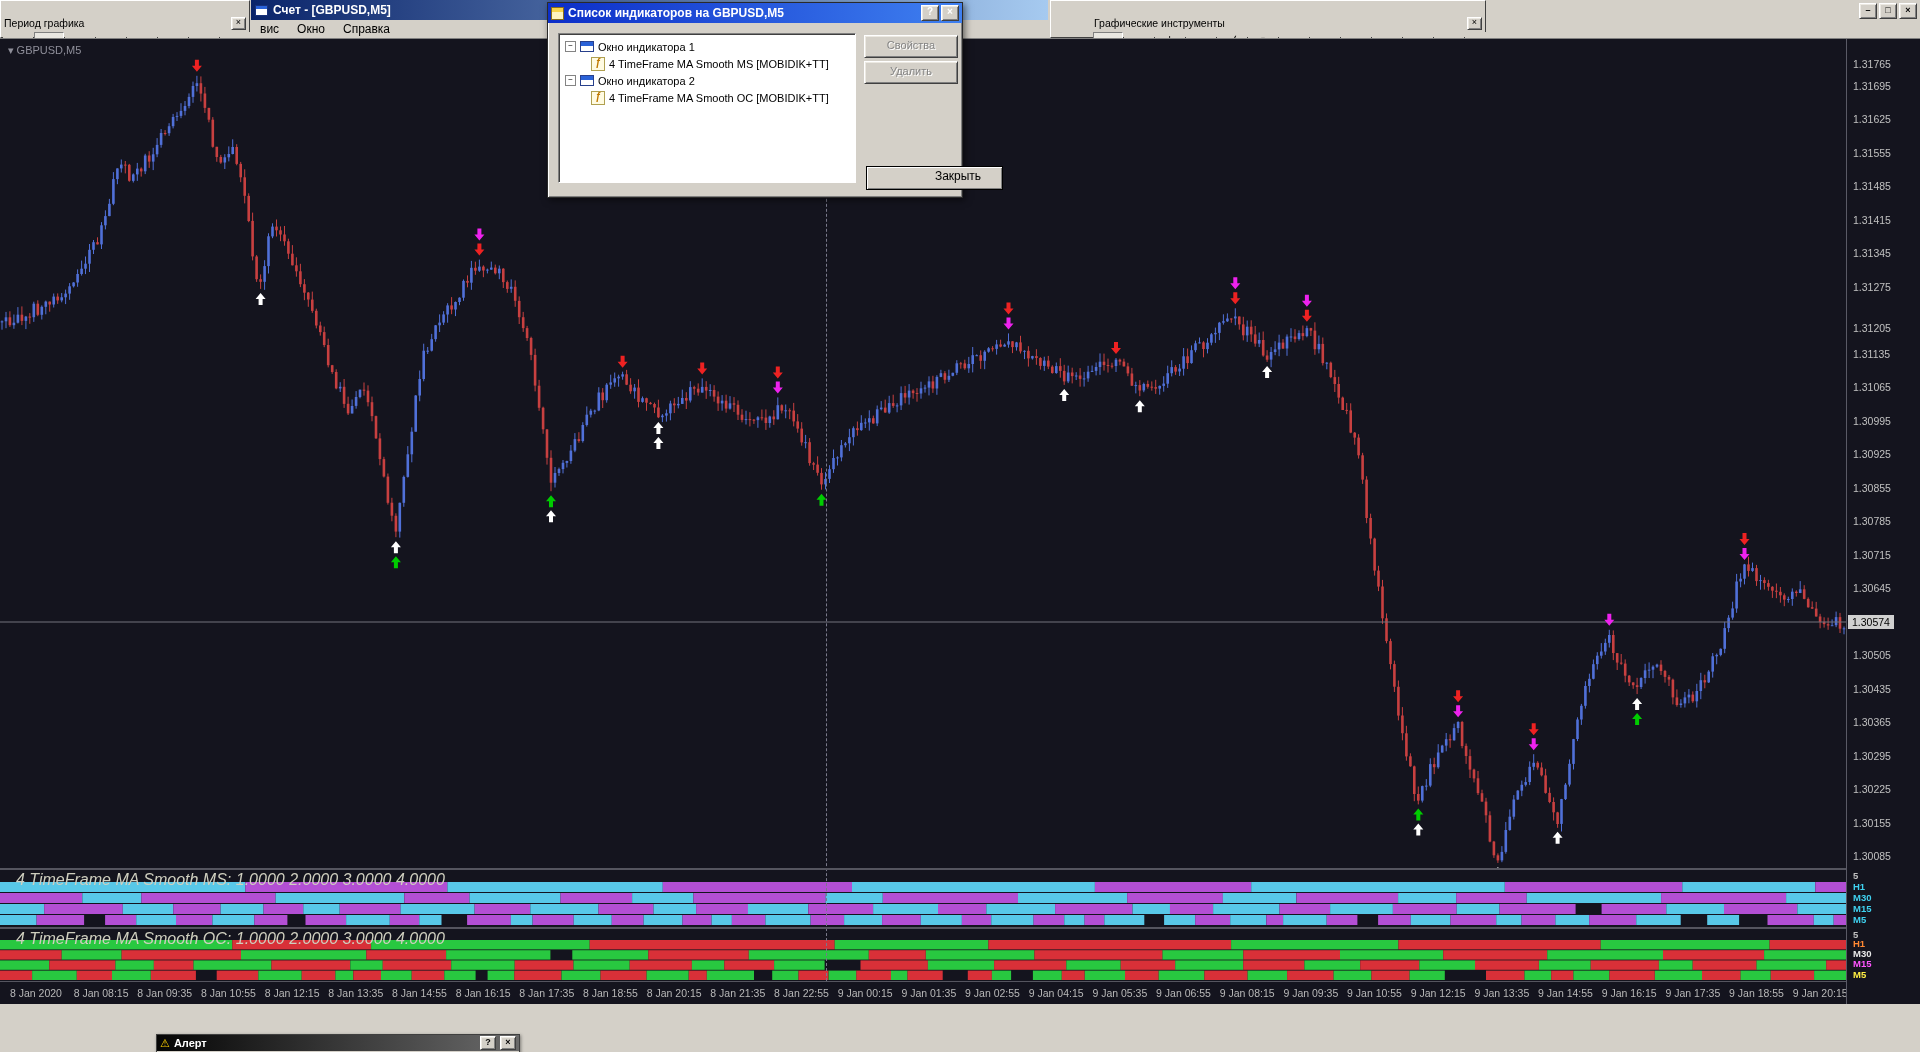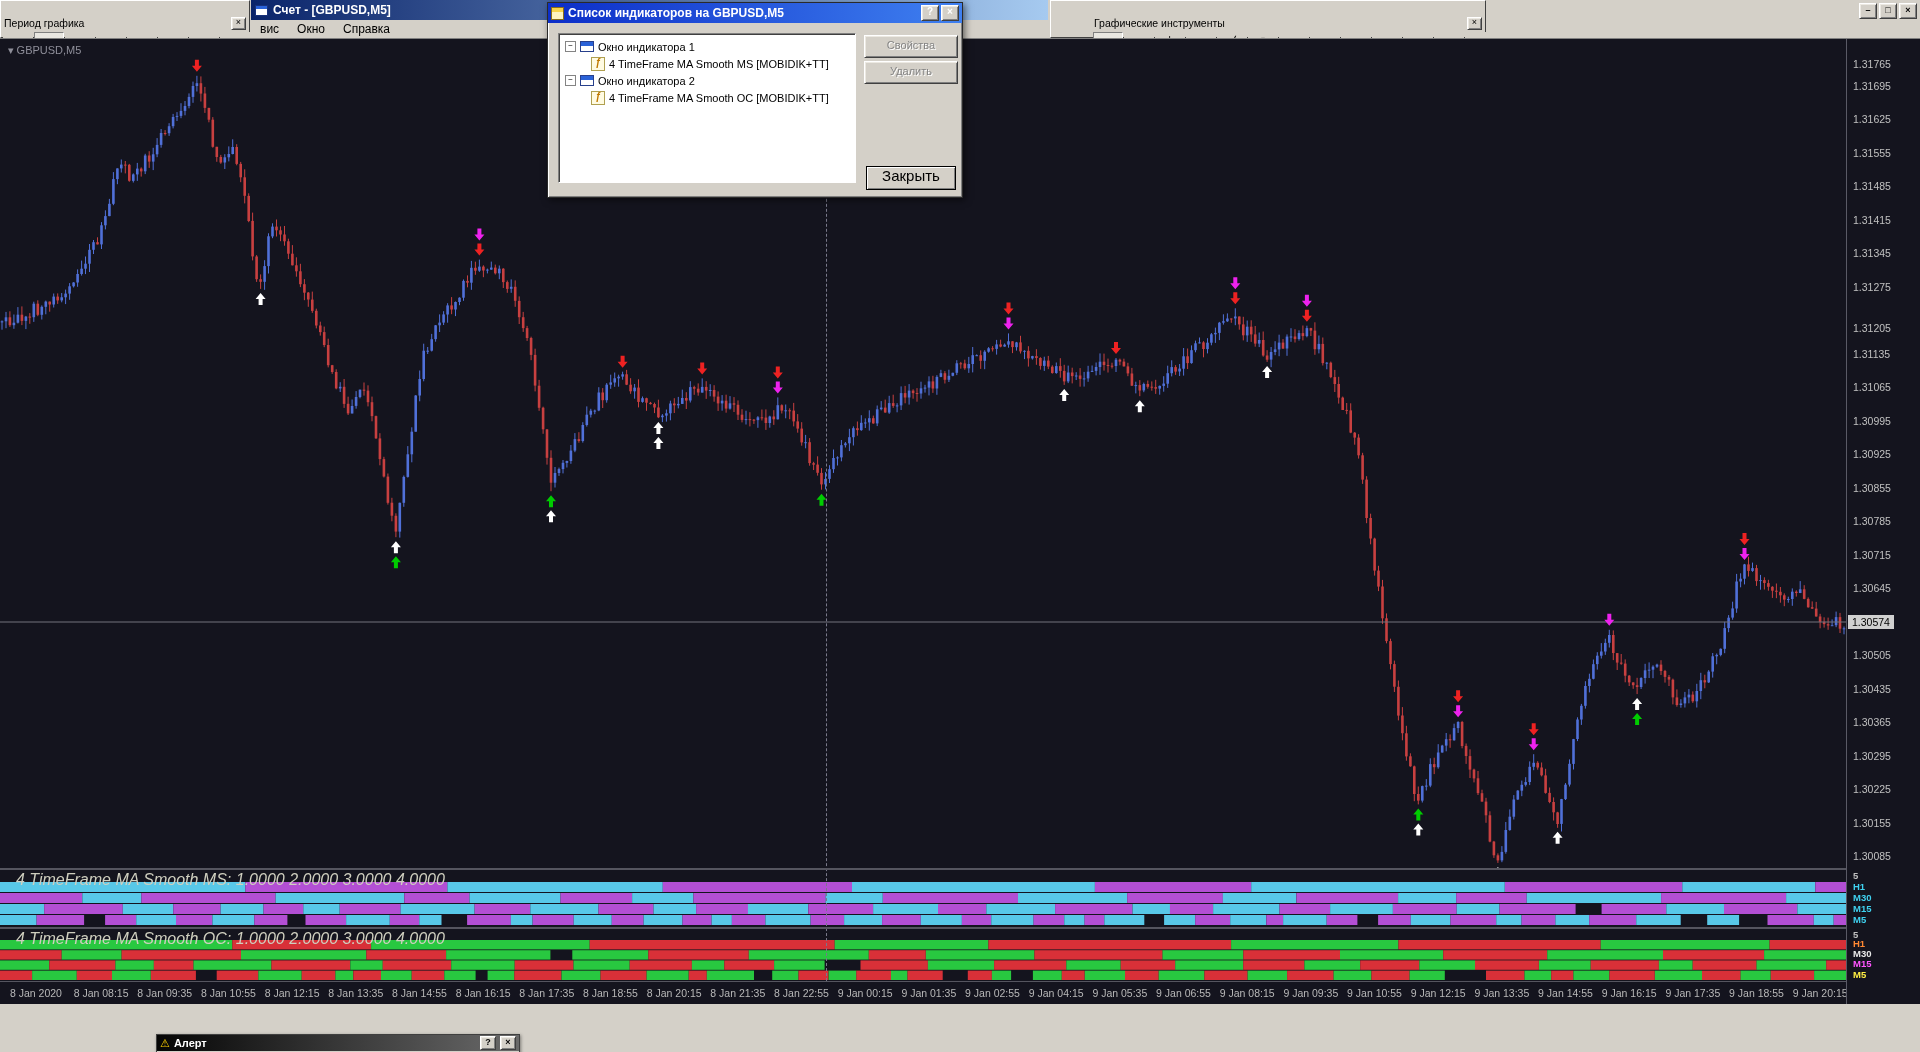--- a/index.html
+++ b/index.html
@@ -78,22 +78,22 @@
   .trow{display:flex;align-items:center;height:17px;gap:4px;padding-left:4px;}
   .trow.child{padding-left:30px;}
   .expander{width:9px;height:9px;border:1px solid #848484;background:#fff;font-size:8px;line-height:7px;
             text-align:center;flex:none;}
   .icon-win{width:14px;height:11px;background:linear-gradient(#2a62d8 0 4px,#fff 4px);border:1px solid #28408c;
             box-sizing:border-box;flex:none;}
   .icon-fx{width:12px;height:12px;background:#fffbe2;border:1px solid #b0a050;color:#c07800;font-size:10px;
            font-style:italic;font-weight:bold;line-height:10px;text-align:center;flex:none;}
   .dlg-action{position:absolute;left:316px;width:92px;height:21px;font-size:11px;text-align:center;line-height:19px;}
   .dlg-action.disabled{color:#848484;text-shadow:1px 1px 0 #fff;}
-  .btn-default{position:absolute;left:318px;top:163px;width:88px;height:22px;font-size:15px;text-align:center;
-               line-height:18px;border:1px solid #000;box-shadow:inset 1px 1px 0 #fff, inset -1px -1px 0 #808080;background:#d4d0c8;}
+  .btn-default{position:absolute;left:318px;top:163px;width:88px;height:22px;font-size:12px;text-align:center;
+               line-height:18px;border:1px solid #000;box-shadow:inset 1px 1px 0 #fff, inset -1px -1px 0 #808080;background:#d4d0c8;padding-left:47px;}
   
   .alert{position:absolute;left:156px;top:1034px;width:362px;height:18px;background:#d4d0c8;z-index:60;
          border:1px solid #404040;box-shadow:1px 1px 3px rgba(0,0,0,.4);}
   .alert-title{height:16px;background:linear-gradient(90deg,#050505,#6a6a6a);color:#fff;font-size:11px;font-weight:bold;
                display:flex;align-items:center;padding:0 3px;gap:4px;}
   .alert-title-text{flex:1;}
   .warn{color:#ffd000;font-size:11px;font-weight:normal;}
   .alert-btn{width:14px;height:12px;font-size:9px;line-height:10px;text-align:center;font-weight:bold;color:#000;}
 </style>
 </head>

